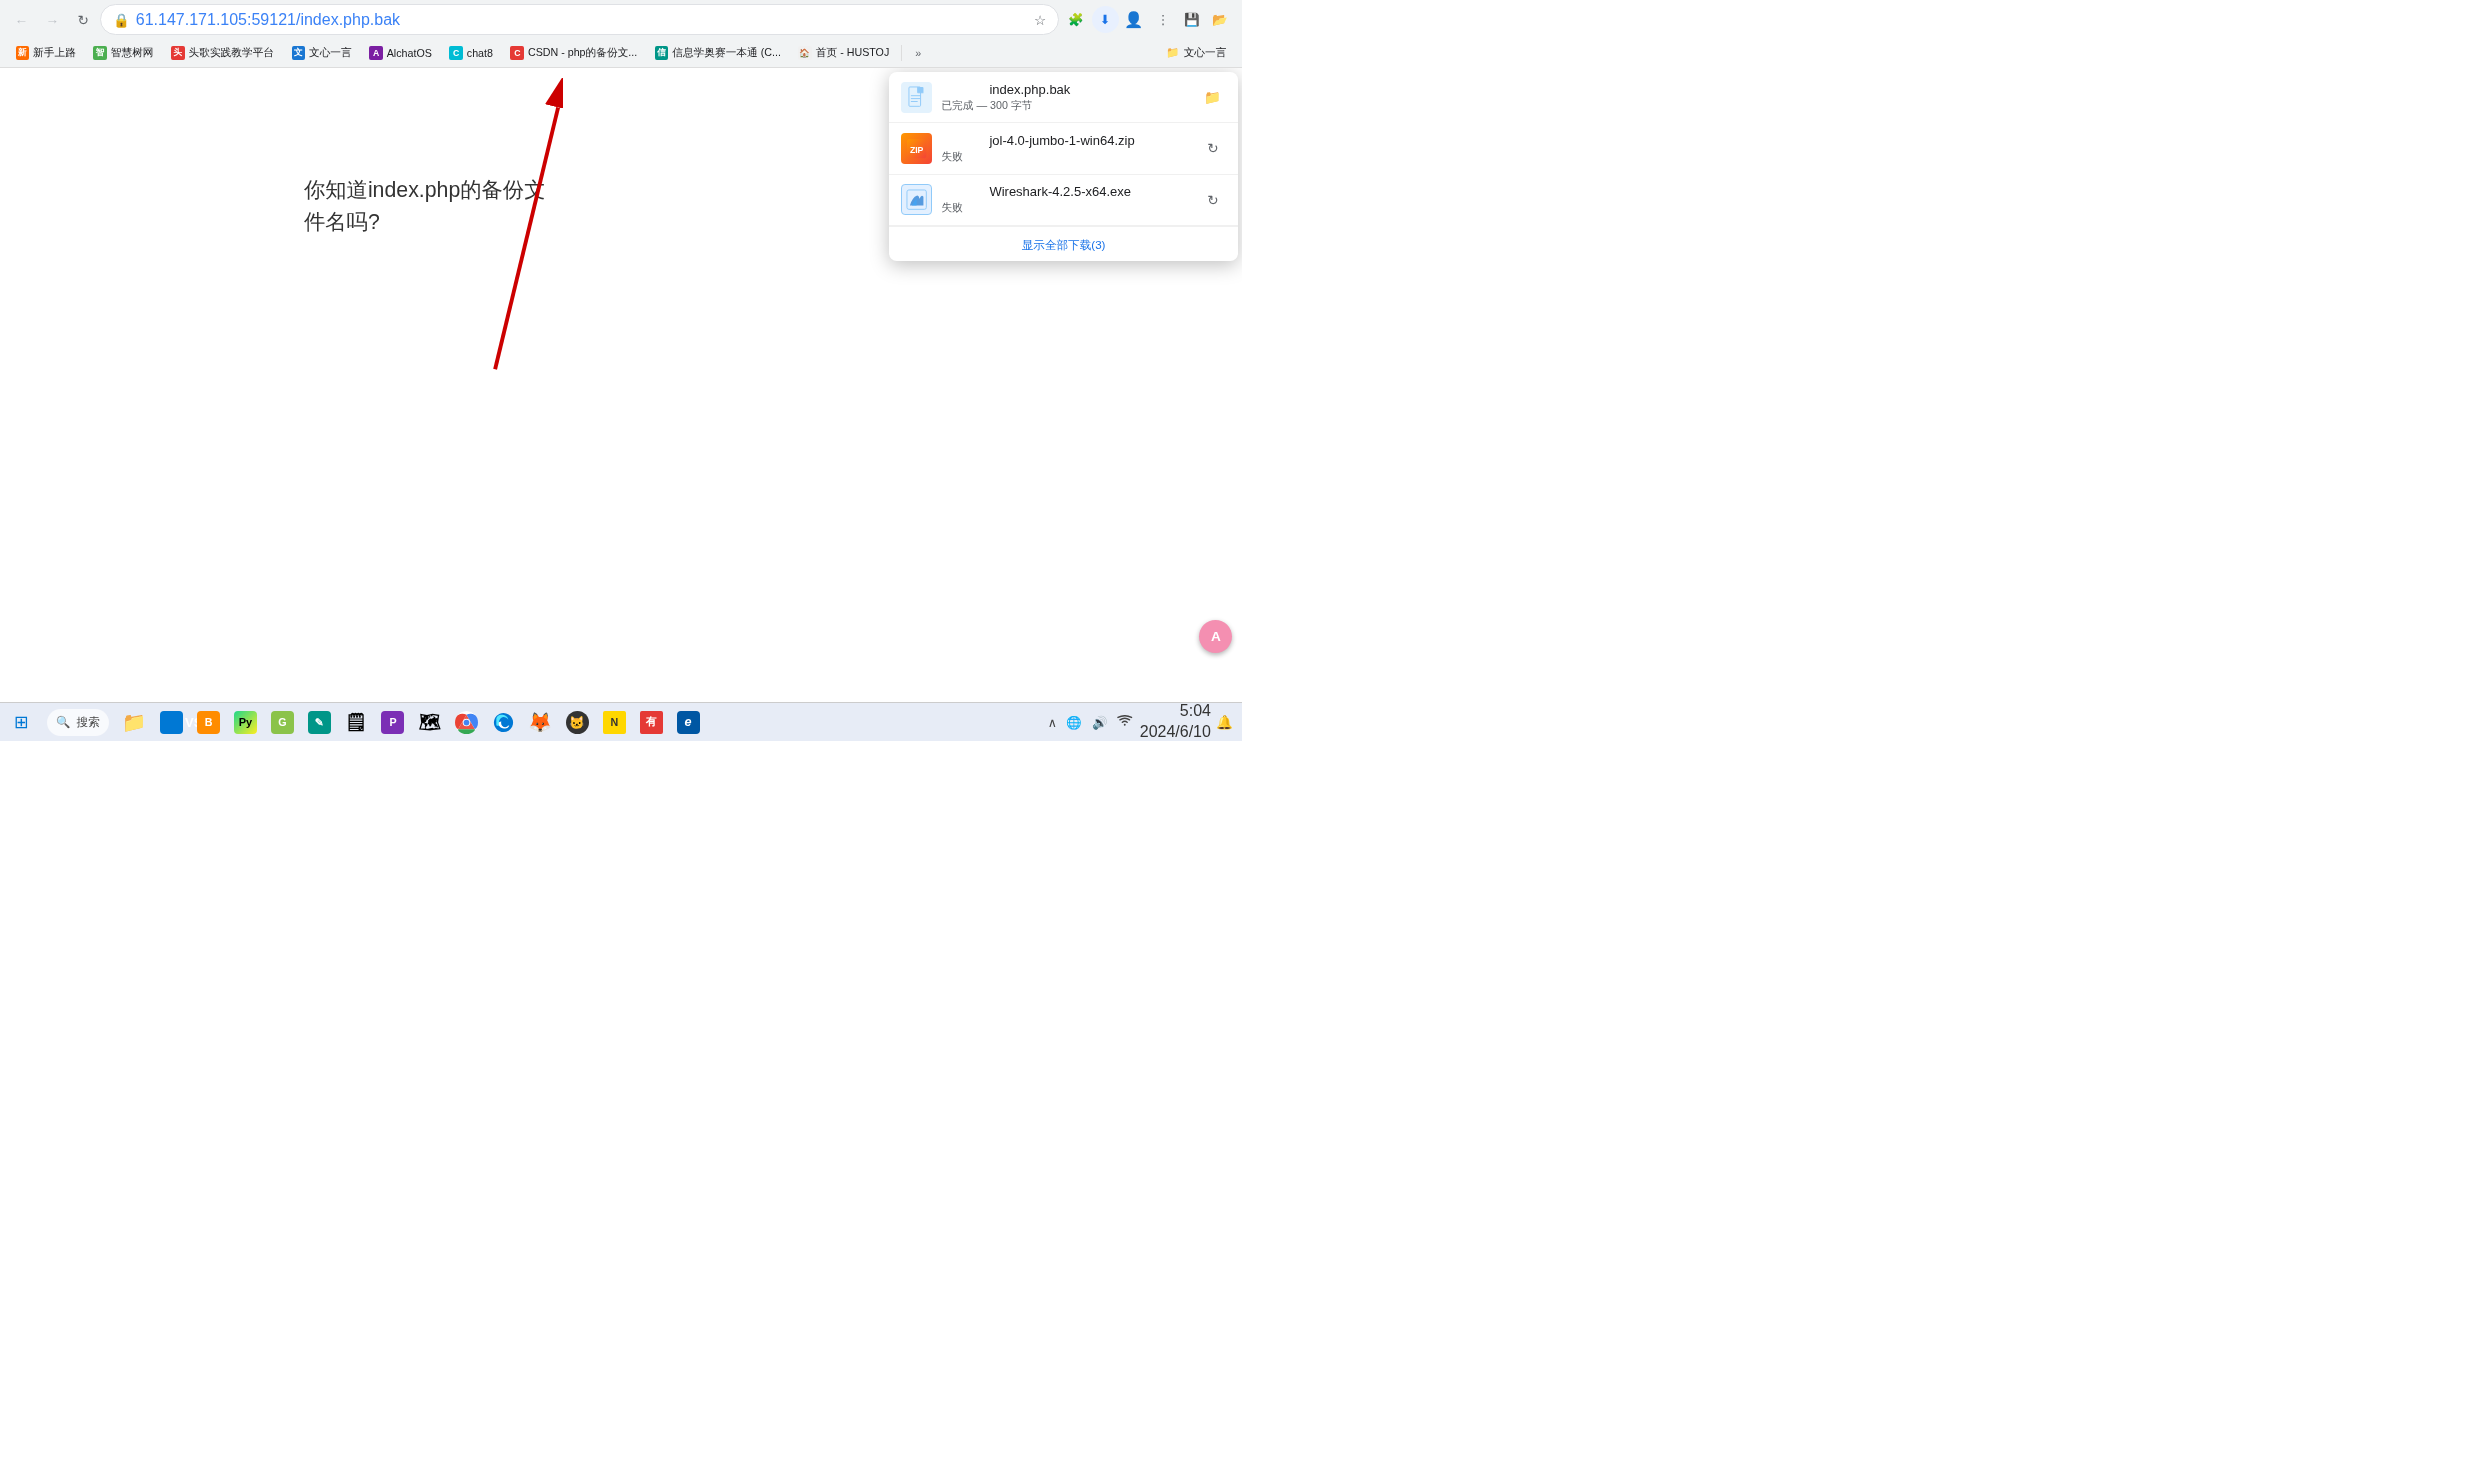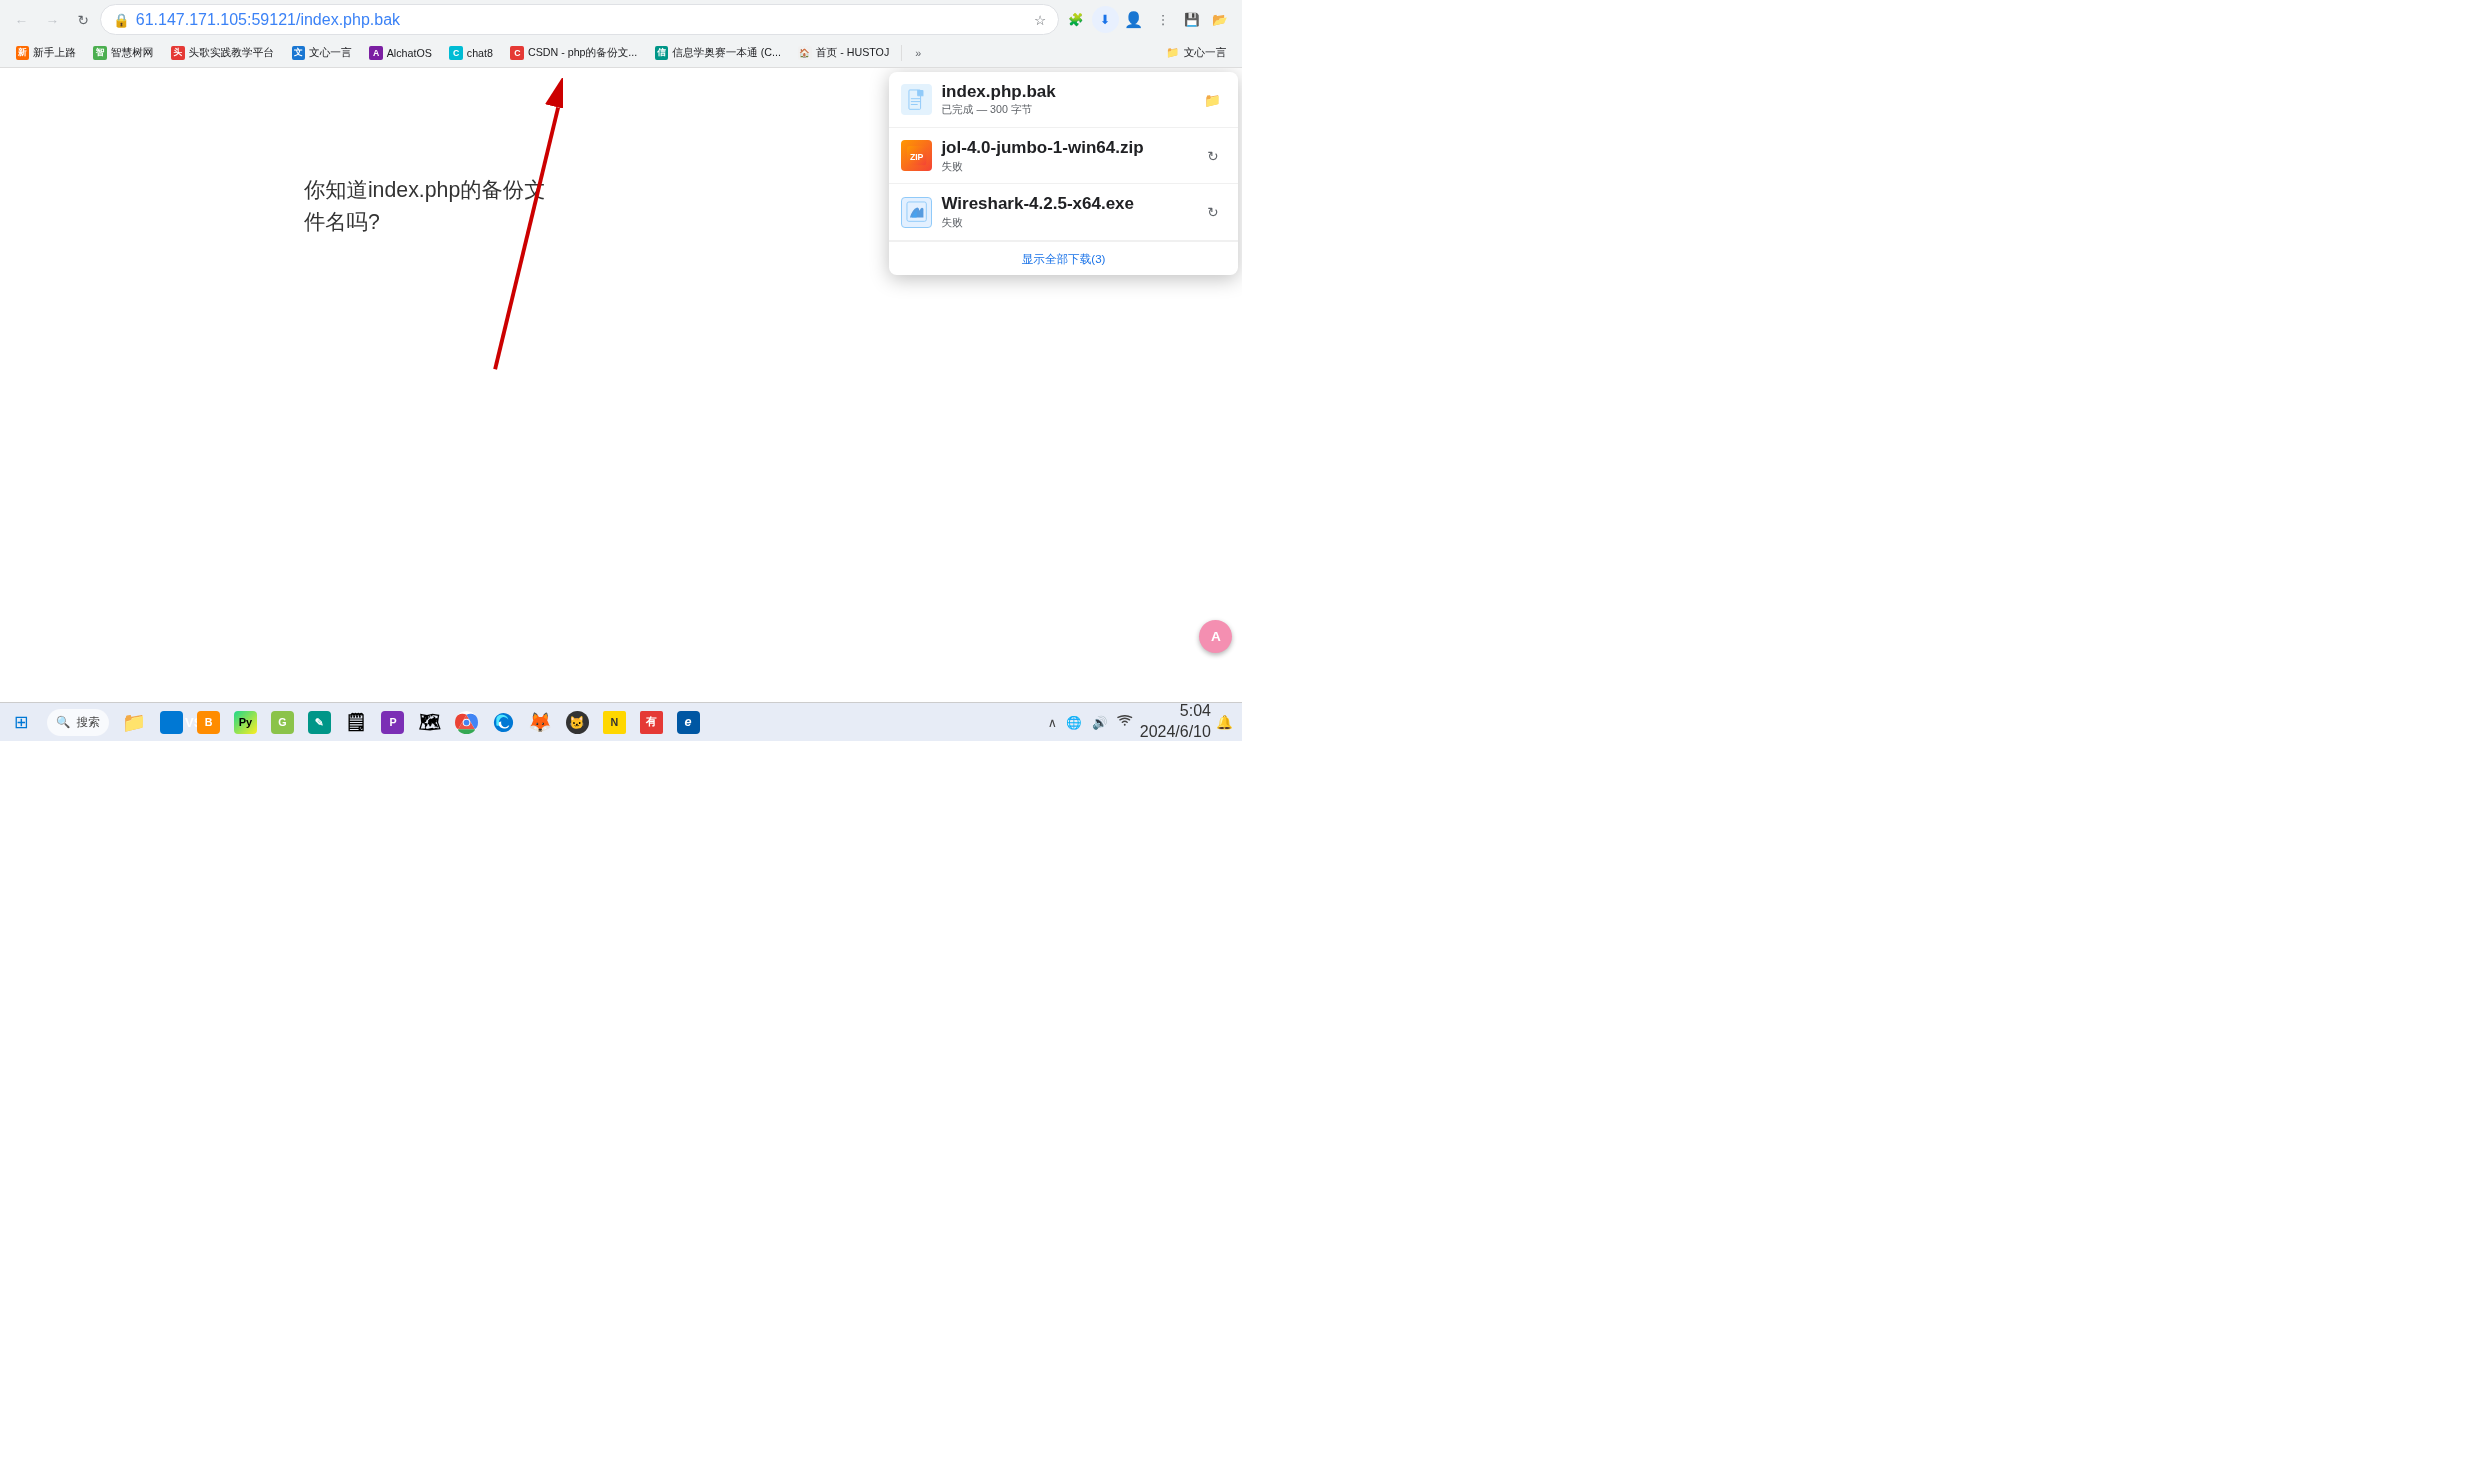--- a/index.html
+++ b/index.html
@@ -207,26 +207,27 @@
       align-items: center;
       justify-content: center;
       border: 1px solid #90caf9;
     }
 
     .download-info {
       flex: 1;
       min-width: 0;
     }
     .download-name {
-      font-size: 17px;
+      font-size: 13px;
       color: #202124;
       white-space: nowrap;
       overflow: hidden;
       text-overflow: ellipsis;
-      font-weight: 700;
+      font-weight: 400;
+      margin-left: 48px;
     }
     .download-status {
       font-size: 10.7px;
       color: #5f6368;
       margin-top: 1.9px;
     }
     .download-action {
       width: 27px;
       height: 27px;
       border-radius: 50%;

